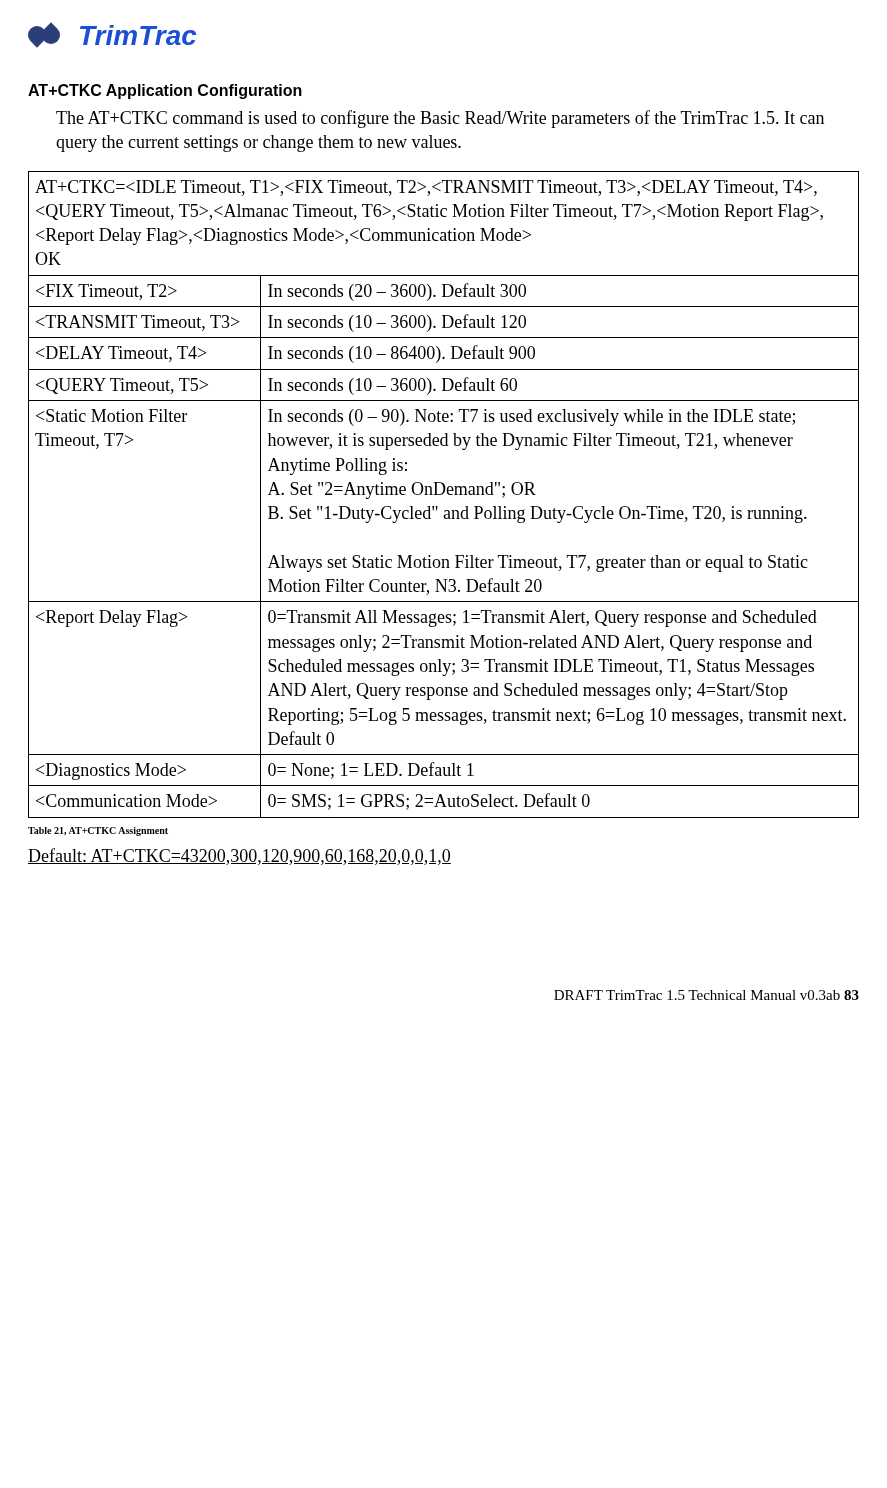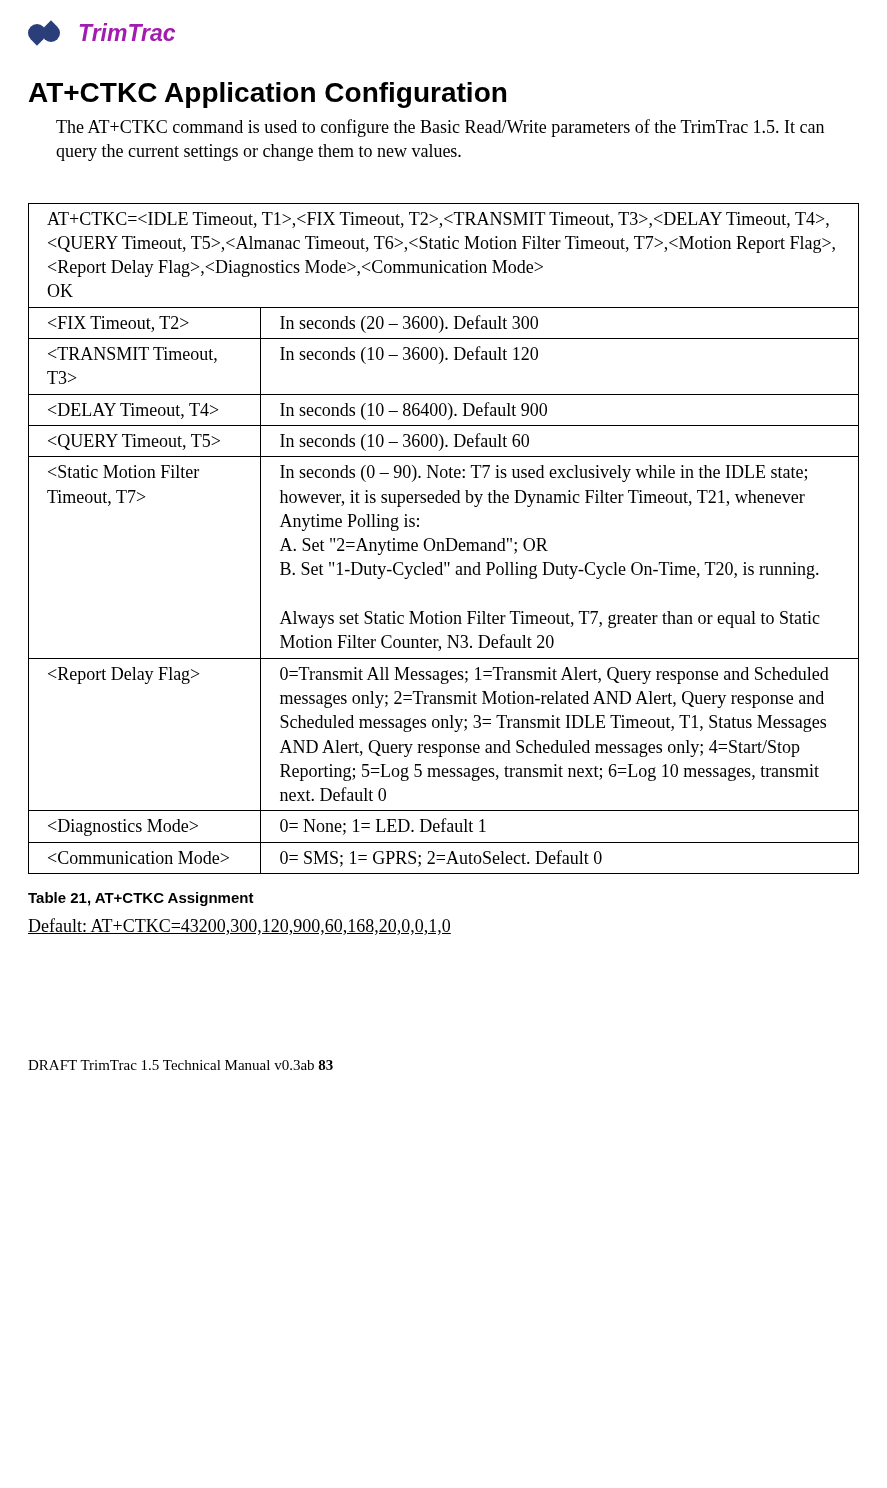--- a/index.html
+++ b/index.html
@@ -29,63 +29,63 @@
       border-radius: 50% 50% 50% 0;
       transform: rotate(-45deg);
       display: inline-block;
       margin-right: -4px;
     }
     .logo-shape.second {
       transform: rotate(135deg);
     }
     .logo-text {
       font-family: Arial, sans-serif;
-      font-size: 23px;
+      font-size: 28px;
       font-weight: bold;
-      color: #a21caf;
+      color: #1d4ed8;
       font-style: italic;
     }
     .section-title {
       font-family: Arial, sans-serif;
-      font-size: 28px;
+      font-size: 16px;
       font-weight: bold;
       margin: 0 0 6px 0;
     }
     .intro {
-      margin: 0 0 39px 28px;
+      margin: 0 0 16px 28px;
       line-height: 1.35;
     }
     table {
       border-collapse: collapse;
       width: 100%;
       margin-bottom: 6px;
     }
     td {
       border: 1px solid #000;
-      padding: 3px 18px;
+      padding: 3px 6px;
       vertical-align: top;
       line-height: 1.35;
     }
     td.param {
       width: 28%;
     }
     .caption {
-      font-family: Liberation Sans, sans-serif;
+      font-family: Liberation Serif, serif;
       font-weight: bold;
-      font-size: 15px;
-      margin: 15px 0 10px 0;
+      font-size: 10px;
+      margin: 7px 0 10px 0;
     }
     .default-line {
       margin: 6px 0;
       text-decoration: underline;
     }
     .footer {
       position: relative;
       margin-top: 120px;
-      text-align: left;
+      text-align: right;
       font-family: "Times New Roman", serif;
       font-size: 15px;
     }
     .footer .pagenum {
       font-weight: bold;
     }
   </style>
 </head>
 <body>
 

